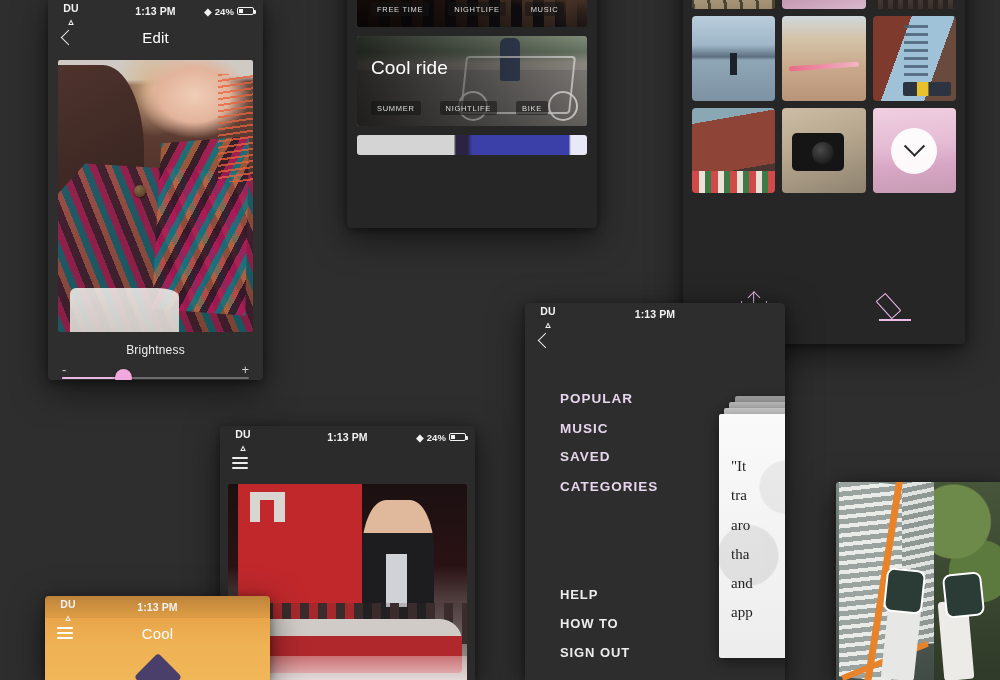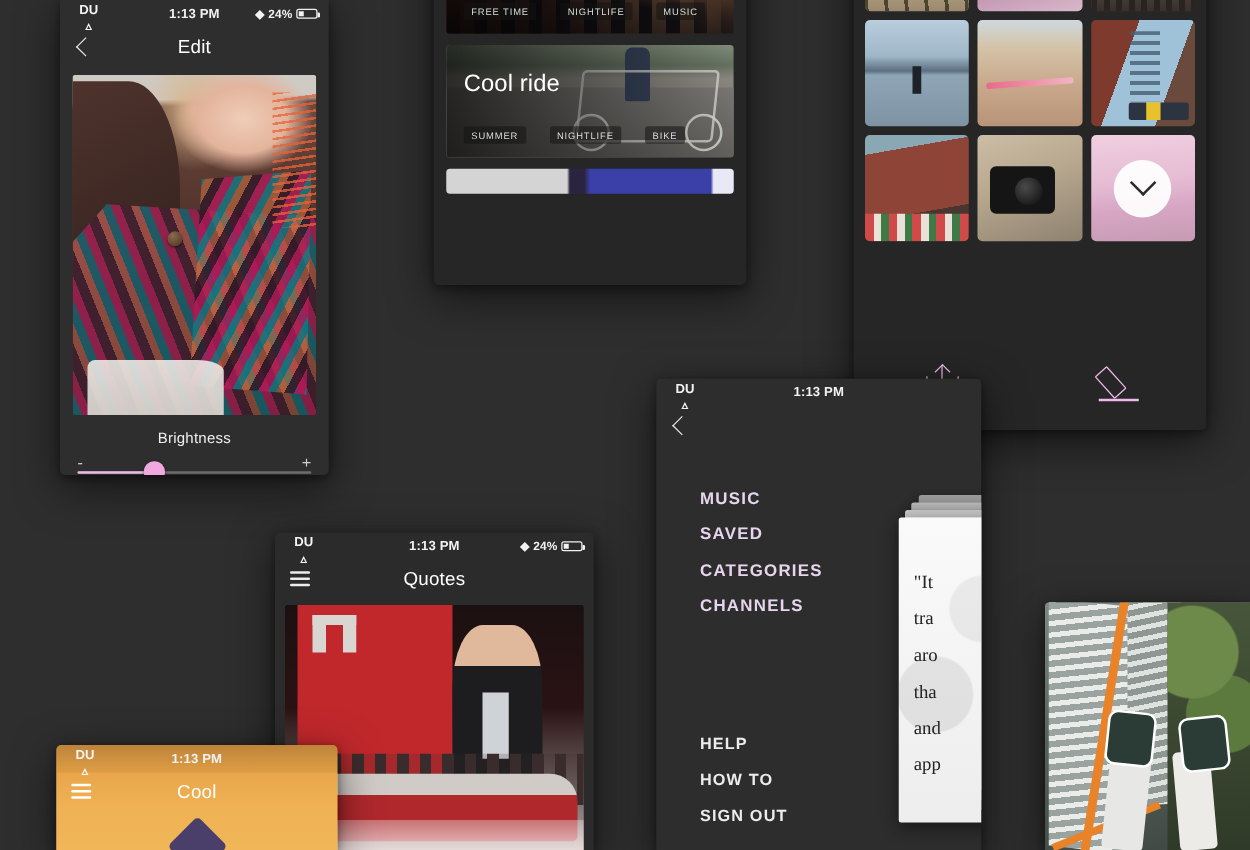--- a/index.html
+++ b/index.html
@@ -372,24 +372,24 @@
       <span>DU</span>
       <span class="wifi">▵</span>
     </div>
     <div class="sb-center">1:13 PM</div>
 
   </div>
   <div class="navbar">
     <div class="chev-back"></div>
   </div>
   <div class="menu-list">
+    <div class="mi">POPULAR</div>
     <div class="mi tight">MUSIC</div>
     <div class="mi">SAVED</div>
     <div class="mi tight">CATEGORIES</div>
-    <div class="mi">CHANNELS</div>
   </div>
   <div class="menu-foot">
     <div class="mi2">HELP</div>
     <div class="mi2">HOW TO</div>
     <div class="mi2">SIGN OUT</div>
   </div>
   <div class="qstack">
     <div class="qsheet qs1"></div>
     <div class="qsheet qs2"></div>
     <div class="qsheet qs3"></div>
@@ -428,21 +428,20 @@
           <i></i>
         </span>
     </div>
   </div>
   <div class="navbar">
     <div class="burger">
         <i></i>
         <i></i>
         <i></i>
       </div>
-    <div class="nav-title">Quotes</div>
   </div>
   <div class="q-photo">
     <div class="q-red">
         <div class="q-logo"></div>
       </div>
     <div class="q-speaker"></div>
     <div class="q-shirt"></div>
     <div class="q-audience"></div>
     <div class="q-car"></div>
     <div class="q-caption"></div>

